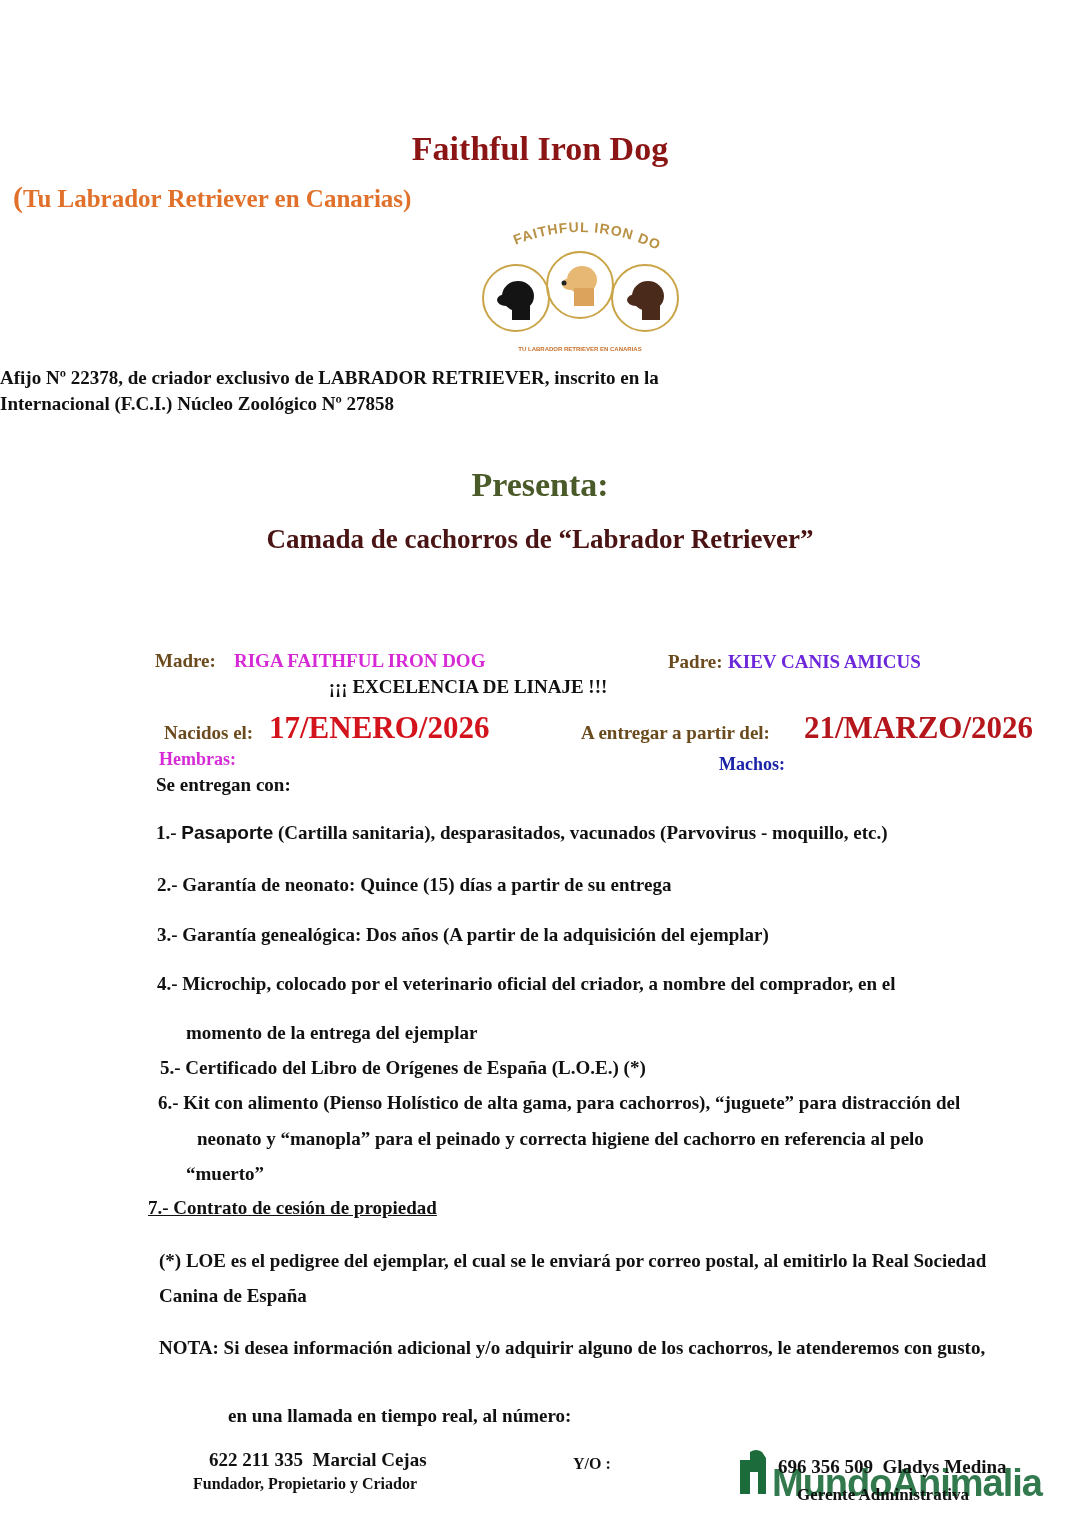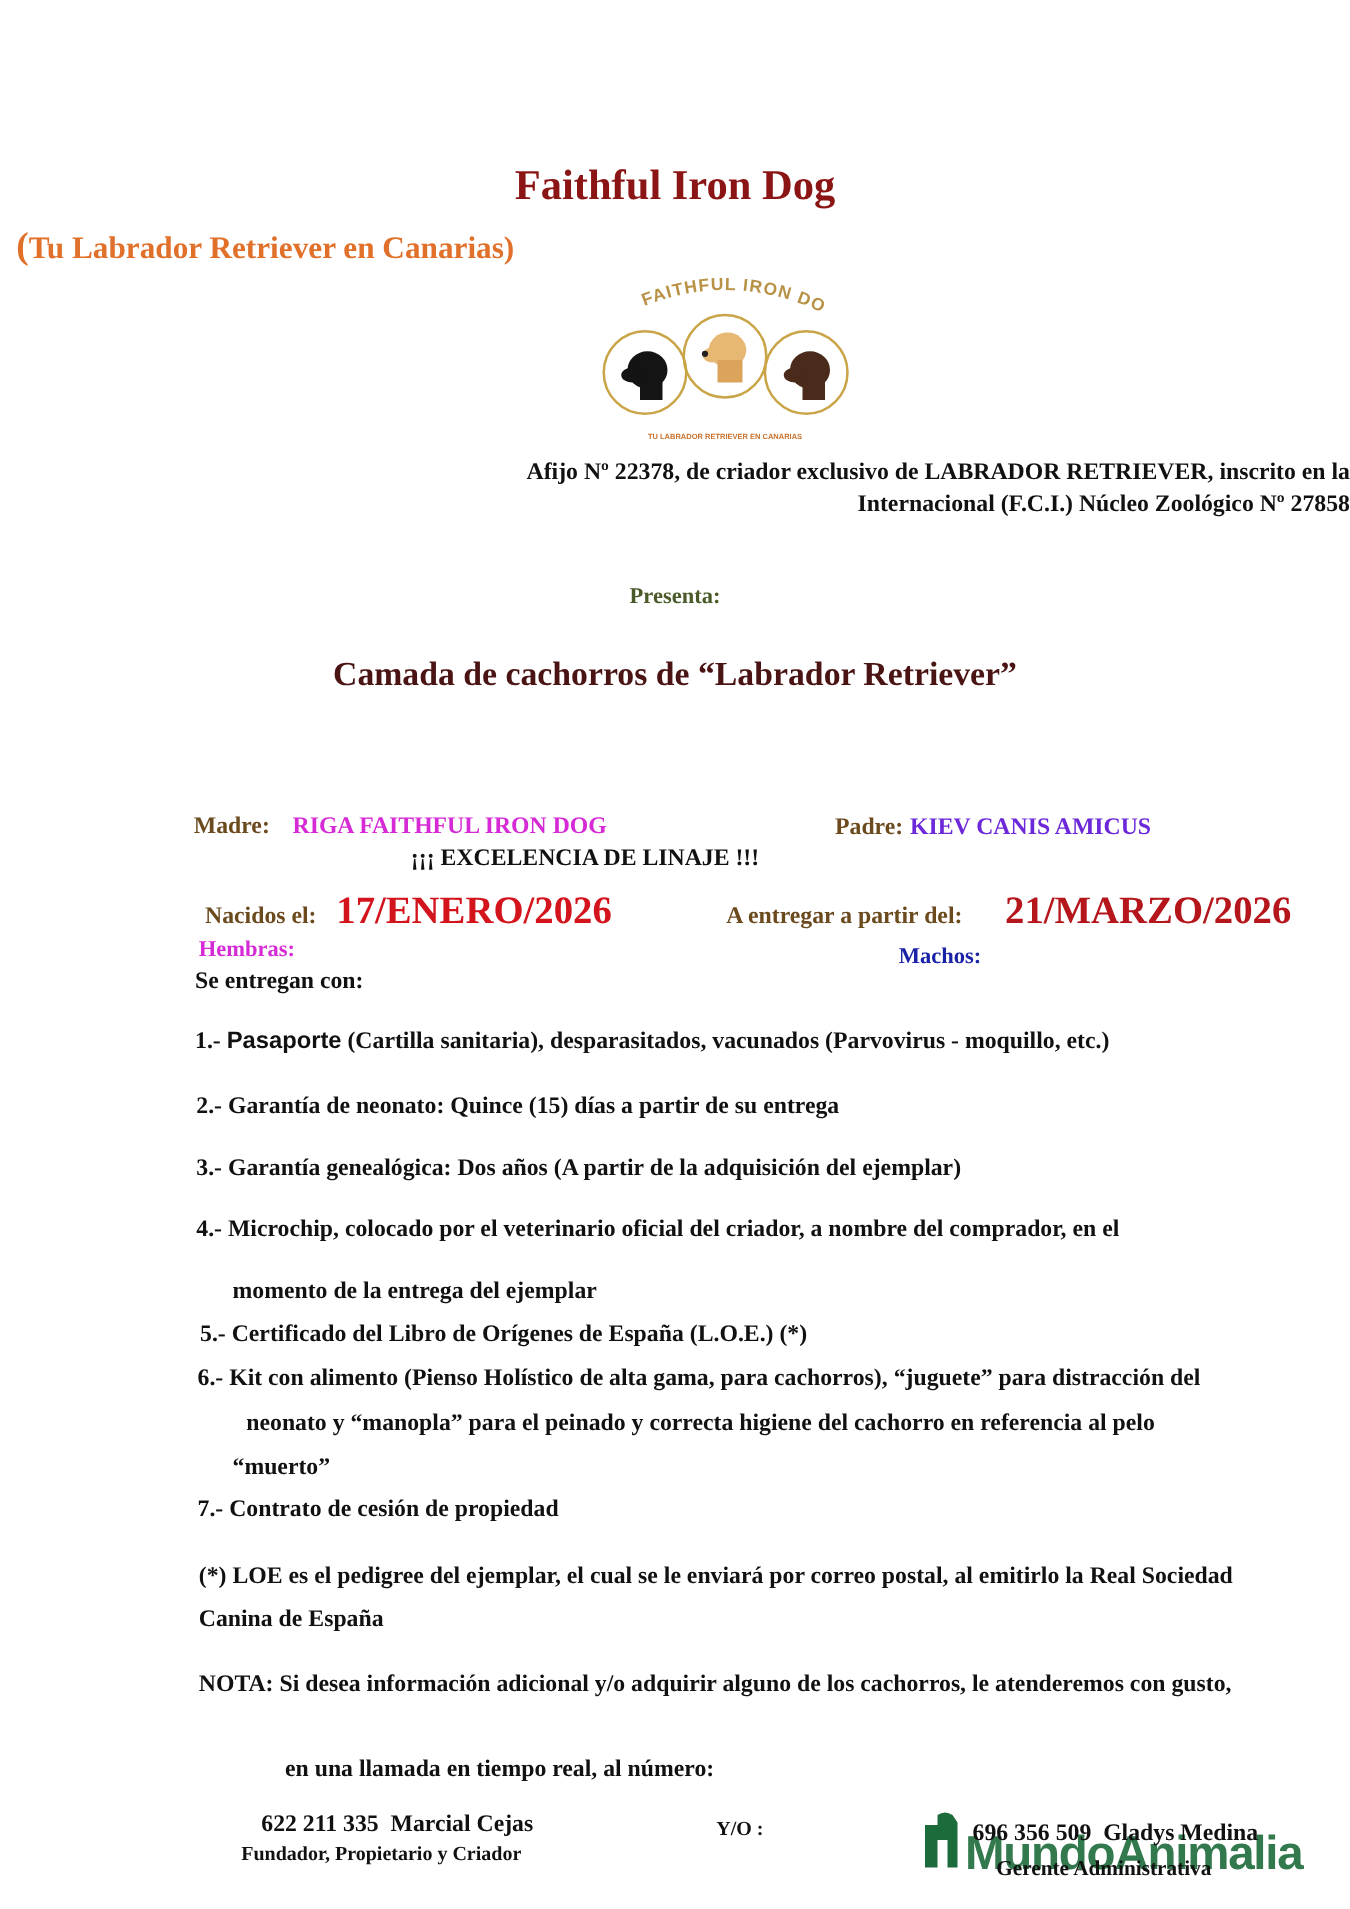--- a/index.html
+++ b/index.html
@@ -4,22 +4,22 @@
   <style>
     html, body { margin: 0; padding: 0; background: #ffffff; }
     body { width: 1080px; height: 1527px; position: relative; overflow: hidden;
            font-family: "Liberation Serif", "DejaVu Serif", serif; color: #111; }
     .abs { position: absolute; white-space: nowrap; }
     .b { font-weight: bold; }
     .title { left: 0; width: 1080px; top: 130px; text-align: center; font-size: 34px; color: #8b1515; }
     .subtitle { left: 0; width: 1080px; top: 180px; text-align: left; font-size: 25px; color: #e0702a; padding-left: 13px; }
     .subtitle .paren { font-size: 30px; }
     .logo { left: 478px; top: 218px; width: 205px; height: 140px; }
-    .afijo { left: 0; width: 1080px; top: 365px; text-align: right; font-size: 19px; line-height: 26px; color: #111; }
-    .presenta { left: 0; width: 1080px; top: 466px; text-align: center; font-size: 18px; color: #4a5a28; }
+    .afijo { left: 0; width: 1080px; top: 365px; text-align: left; font-size: 19px; line-height: 26px; color: #111; }
+    .presenta { left: 0; width: 1080px; top: 466px; text-align: center; font-size: 34px; color: #4a5a28; }
     .camada { left: 0; width: 1080px; top: 524px; text-align: center; font-size: 27px; color: #4a1414; }
     .label-brown { color: #6b4a1e; text-align: right; }
     .madre-label { left: 155px; top: 650px; font-size: 19px; }
     .madre-val { left: 234px; top: 650px; font-size: 19px; color: #d52ad5; }
     .padre-label { left: 668px; top: 651px; font-size: 19px; }
     .padre-val { left: 728px; top: 651px; font-size: 19px; color: #6d28d9; }
     .excel { left: 0; width: 936px; top: 676px; text-align: center; font-size: 19px; color: #111; }
     .nacidos-label { left: 164px; top: 722px; font-size: 19px; }
     .nacidos-val { left: 269px; top: 710px; font-size: 31px; color: #d4141c; }
     .entregar-label { left: 581px; top: 722px; font-size: 19px; }
@@ -103,21 +103,21 @@
   <span>1.- </span><span class="sans">Pasaporte</span><span> (Cartilla sanitaria), desparasitados, vacunados (Parvovirus -  moquillo, etc.)</span>
 </div>
 <div class="abs item b" style="left:157px; top:874px;">2.- Garantía de neonato: Quince (15) días a partir de su entrega</div>
 <div class="abs item b" style="left:157px; top:924px;">3.- Garantía genealógica: Dos años (A partir de la adquisición del ejemplar)</div>
 <div class="abs item b" style="left:157px; top:973px;">4.- Microchip, colocado por el veterinario oficial del criador, a nombre del comprador, en el</div>
 <div class="abs item b" style="left:186px; top:1022px;">momento de la entrega del ejemplar</div>
 <div class="abs item b" style="left:160px; top:1057px;">5.- Certificado del Libro de Orígenes de España (L.O.E.) (*)</div>
 <div class="abs item b" style="left:158px; top:1092px;">6.- Kit con alimento (Pienso Holístico de alta gama, para cachorros), “juguete” para distracción del</div>
 <div class="abs item b" style="left:197px; top:1128px;">neonato y “manopla” para el peinado y correcta higiene del cachorro en referencia al pelo</div>
 <div class="abs item b" style="left:186px; top:1163px;">“muerto”</div>
-<div class="abs item b" style="left:158px; top:1197px;">7.- Contrato de cesión de propiedad</div>
+<div class="abs item b" style="left:148px; top:1197px;text-decoration:underline;">7.- Contrato de cesión de propiedad</div>
 
 <div class="abs item b" style="left:159px; top:1250px;">(*) LOE es el pedigree del ejemplar, el cual se le enviará por correo postal, al emitirlo la Real Sociedad</div>
 <div class="abs item b" style="left:159px; top:1285px;">Canina de España</div>
 <div class="abs item b" style="left:159px; top:1337px;">NOTA: Si desea información adicional y/o adquirir alguno de los cachorros, le atenderemos con gusto,</div>
 <div class="abs item b" style="left:228px; top:1373px;margin-top:32px;">en una llamada en tiempo real, al número:</div>
 
 <div class="abs footer-num b" style="left:193px; top:1449px;margin-left:16px;">
   <span>622 211 335</span>&nbsp;&nbsp;<span>Marcial Cejas</span>
 </div>
 <div class="abs footer-role b" style="left:193px; top:1475px;">Fundador, Propietario y Criador</div>

